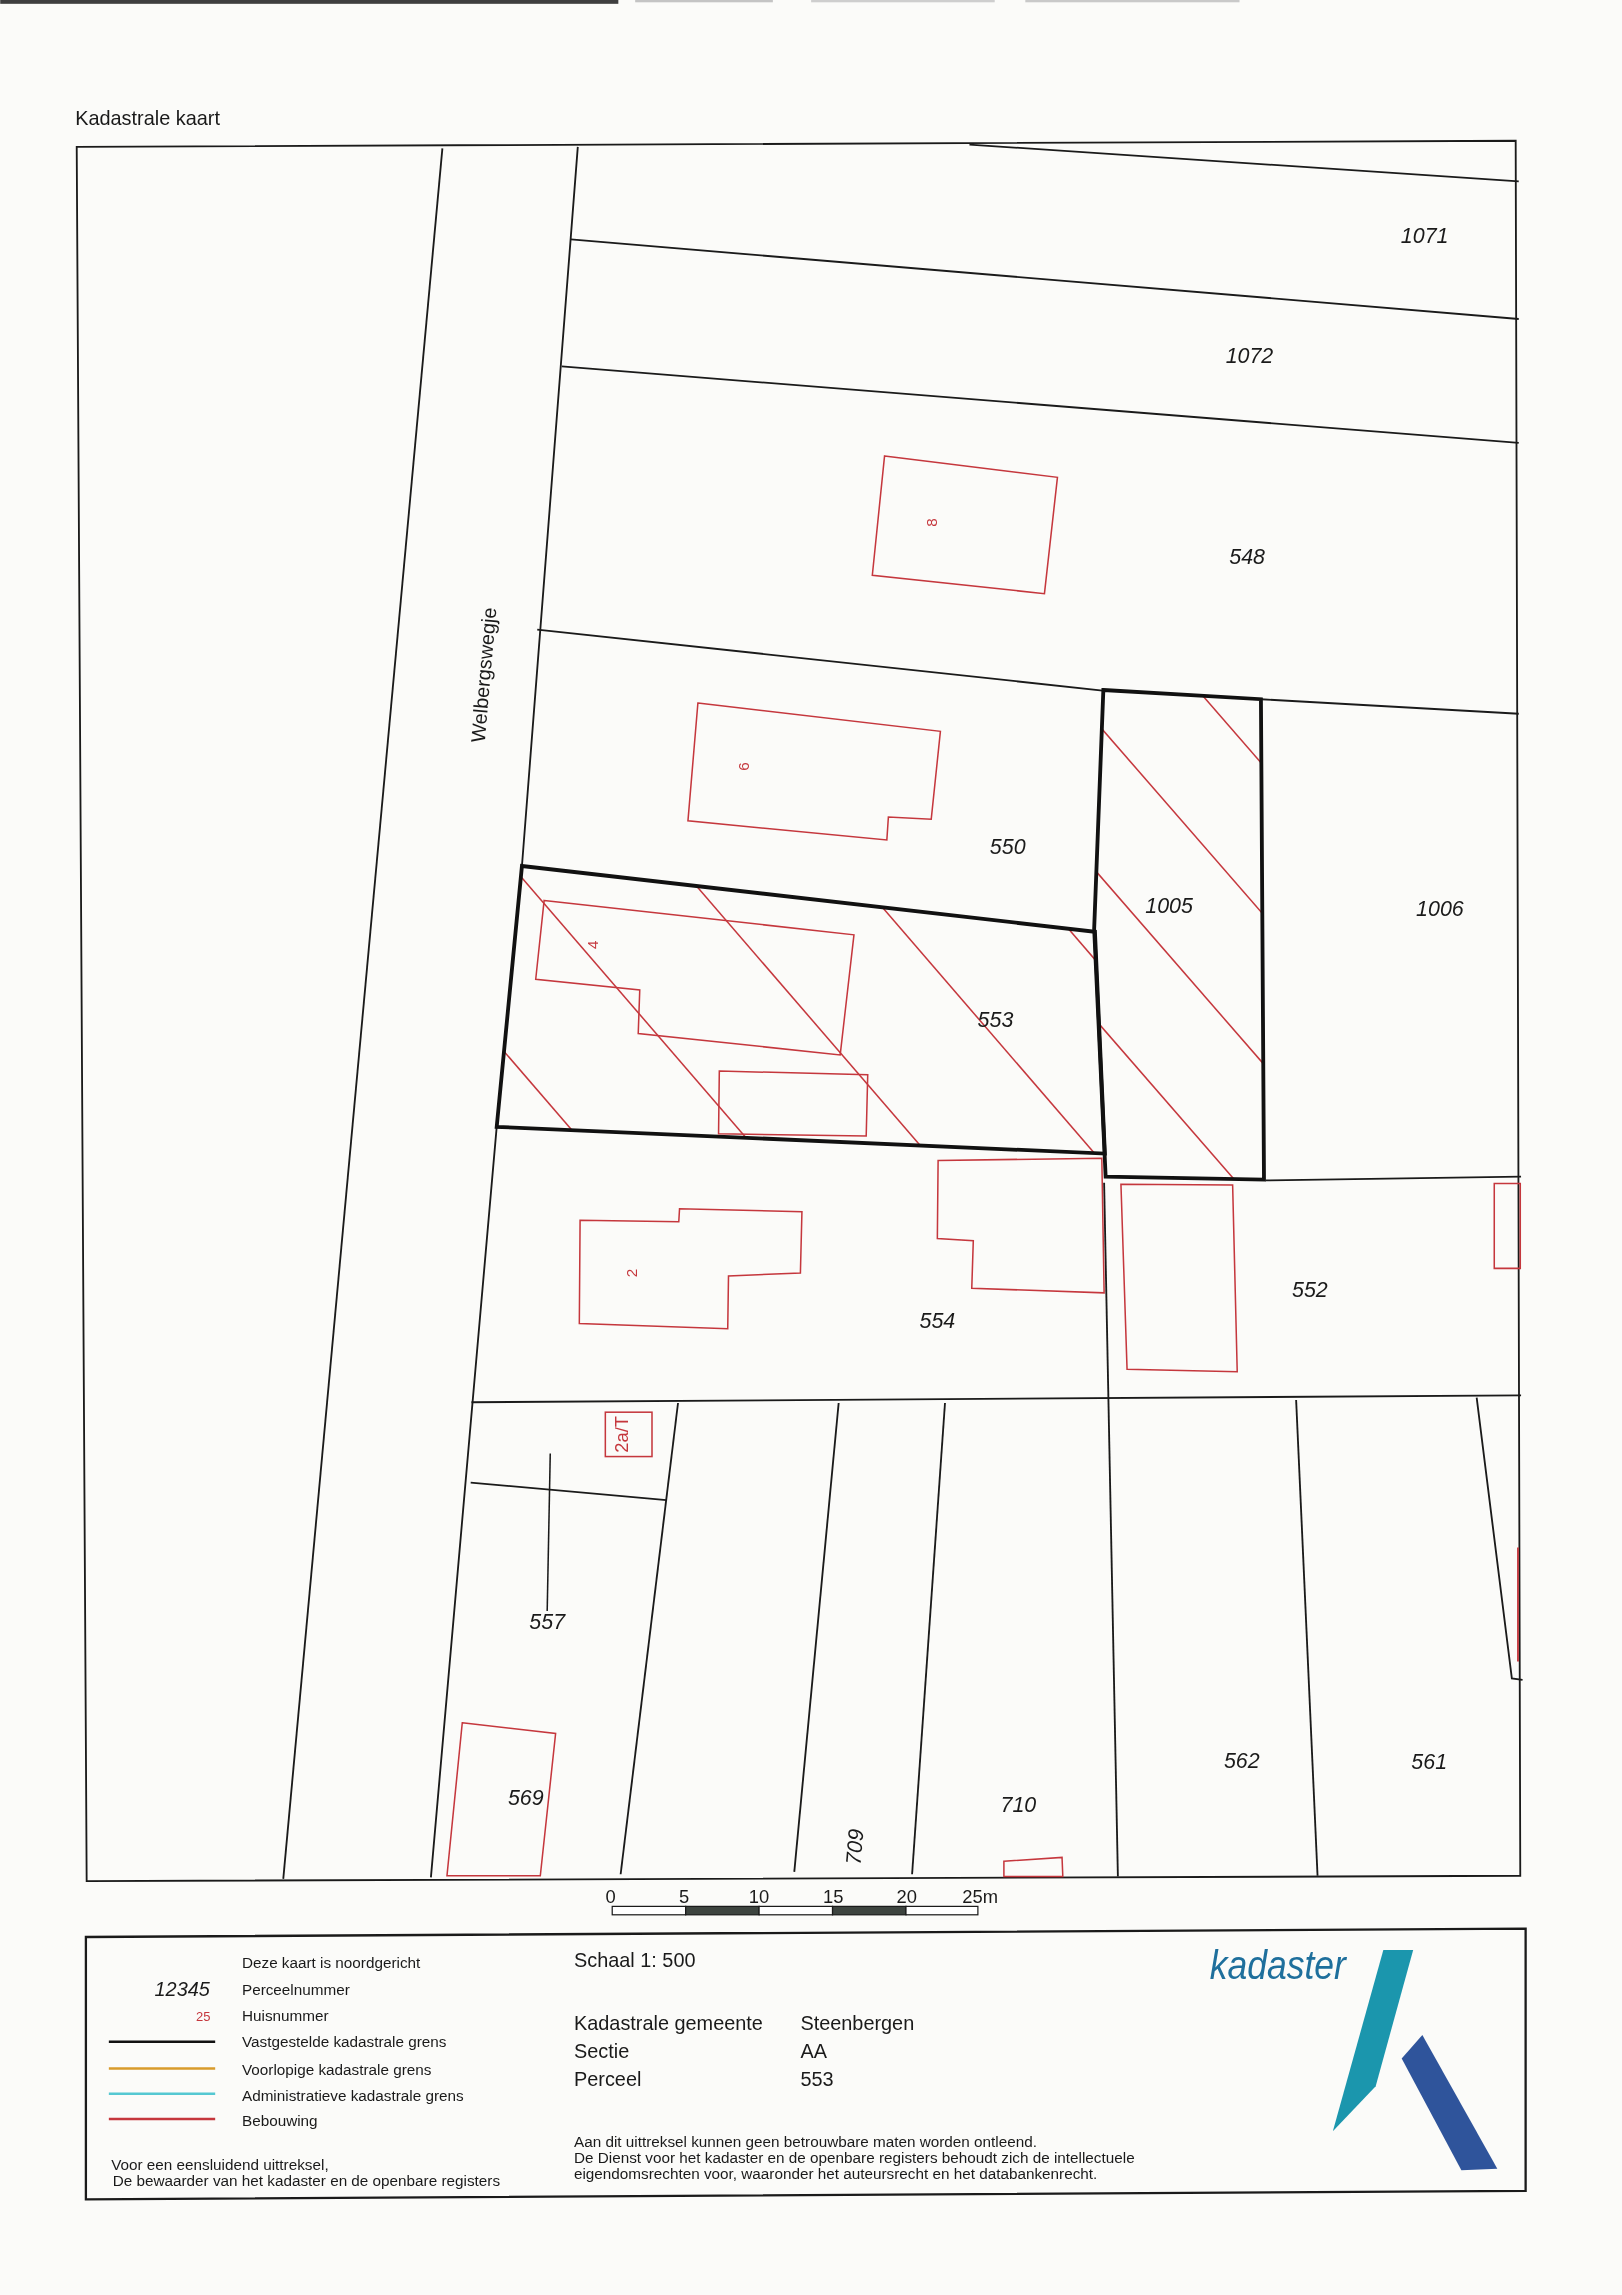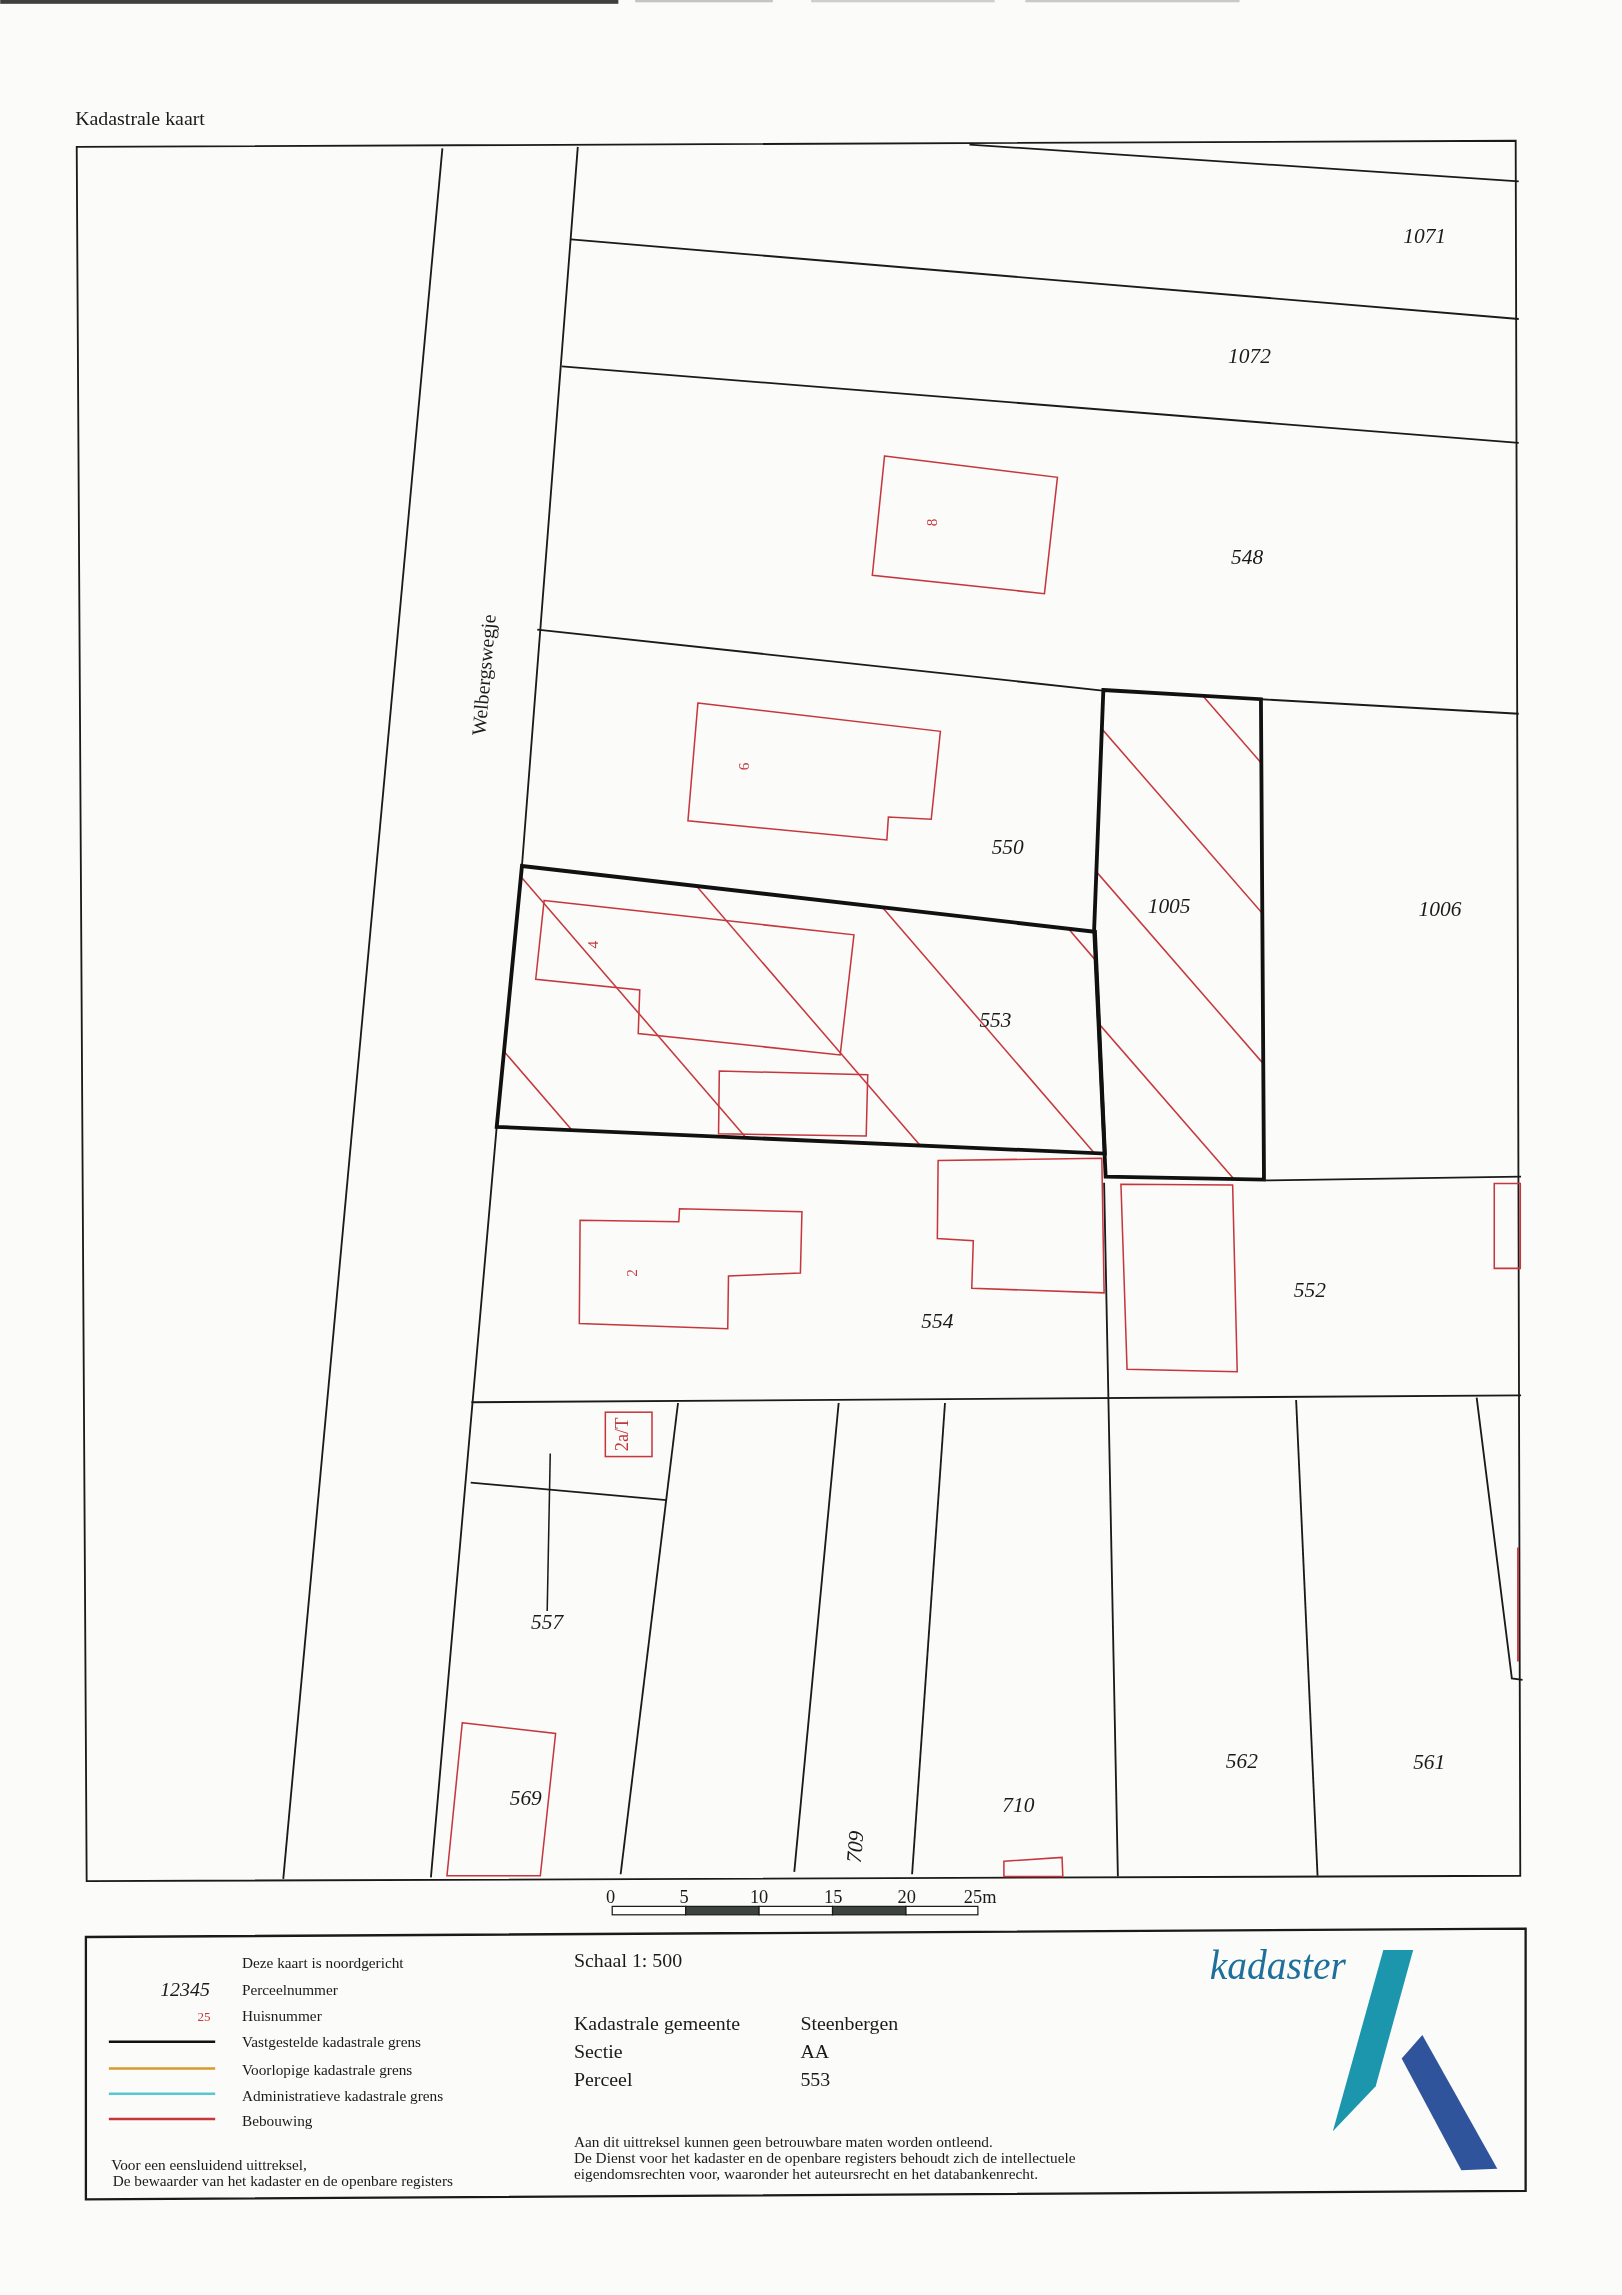--- a/index.html
+++ b/index.html
@@ -1,16 +1,16 @@
 <!DOCTYPE html>
 <html style="font-size:12.2px"><head>
 <meta charset="utf-8">
 <style>
 html,body{margin:0;padding:0;background:#ffffff;}
-#page{position:relative;width:1623px;height:2295px;background:#fbfbf9;font-family:Liberation Serif, serif;}
+#page{position:relative;width:1623px;height:2295px;background:#fbfbf9;font-family:Liberation Sans, sans-serif;}
 svg{position:absolute;top:0;left:0;}
 </style>
 </head>
 <body>
 <div id="page">
 <svg width="1623" height="2295" viewBox="0 0 2121 3000">
 <defs>
 <clipPath id="clip553">
           <polygon points="682,1132 1431,1218 1444,1508 649,1473"></polygon>
         </clipPath>

